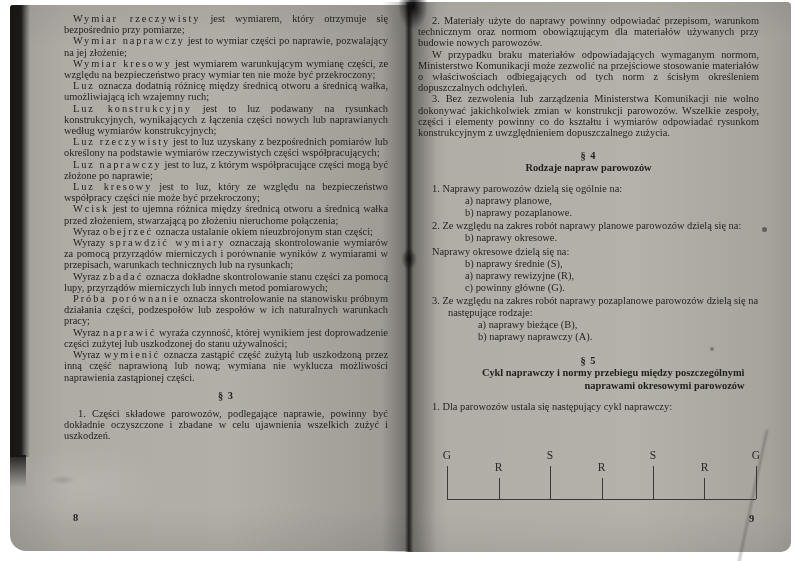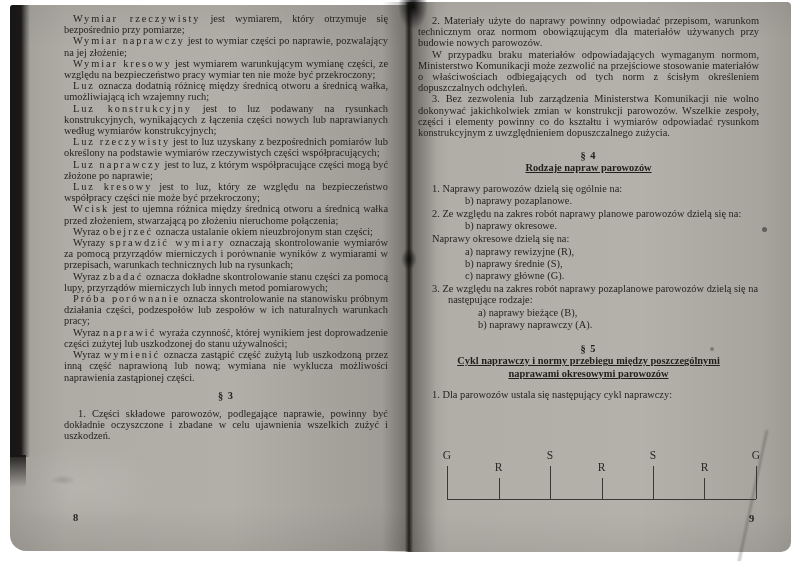--- a/index.html
+++ b/index.html
@@ -73,22 +73,22 @@
   .text-col-right{left:8px;top:13px;width:341px;}
   p{margin:0;}
   .def{text-indent:9px;}
   .term{letter-spacing:1.9px;}
   .num-para{text-indent:14px;}
   .sec{text-align:center;font-weight:bold;text-indent:0;}
   .sec3{margin:7px 0 7px;}
   .sec4{margin:12px 0 9px;}
   .sec5{margin:13px 0 9px;}
   .sec-num{letter-spacing:1px;}
-  .sec-title{margin-top:1px;text-decoration:underline;}
-  .sec-title-narrow{max-width:312px;margin:1px auto 0;line-height:12.5px;}
+  .sec-title{margin-top:1px;}
+  .sec-title-narrow{max-width:312px;margin:1px auto 0;line-height:12.5px;text-align:right;}
 
   .li{text-align:left;}
   .li-num{text-indent:14px;margin-top:2px;}
   .li-sub{margin-left:47px;margin-top:1px;}
   .li-sub2{margin-left:60px;margin-top:1px;}
   .li-plain{margin-left:14px;margin-top:2px;}
   .li-hang{padding-left:30px;text-indent:-16px;margin-top:2px;}
 
   .pagenum{position:absolute;font-size:10.5px;font-weight:bold;color:#242220;}
   .pagenum-left{left:63px;top:507px;}
@@ -160,27 +160,28 @@
       <p class="num-para">2. Materiały użyte do naprawy powinny odpowiadać przepisom, warunkom technicznym oraz normom obowiązującym dla materiałów używanych przy budowie nowych parowozów.</p>
       <p class="num-para">W przypadku braku materiałów odpowiadających wymaganym normom, Ministerstwo Komunikacji może zezwolić na przejściowe stosowanie materiałów o właściwościach odbiegających od tych norm z ścisłym określeniem dopuszczalnych odchyleń.</p>
       <p class="num-para">3. Bez zezwolenia lub zarządzenia Ministerstwa Komunikacji nie wolno dokonywać jakichkolwiek zmian w konstrukcji parowozów. Wszelkie zespoły, części i elementy powinny co do kształtu i wymiarów odpowiadać rysunkom konstrukcyjnym z uwzględnieniem dopuszczalnego zużycia.</p>
 
       <div class="sec sec4">
         <div class="sec-num">§ 4</div>
         <div class="sec-title">Rodzaje napraw parowozów</div>
       </div>
 
       <p class="li li-num">1. Naprawy parowozów dzielą się ogólnie na:</p>
+      <p class="li li-sub">a) naprawy planowe,</p>
       <p class="li li-sub">b) naprawy pozaplanowe.</p>
       <p class="li li-num">2. Ze względu na zakres robót naprawy planowe parowozów dzielą się na:</p>
       <p class="li li-sub">b) naprawy okresowe.</p>
       <p class="li li-plain">Naprawy okresowe dzielą się na:</p>
+      <p class="li li-sub">b) naprawy średnie (S),</p>
       <p class="li li-sub">a) naprawy rewizyjne (R),</p>
-      <p class="li li-sub">b) naprawy średnie (S),</p>
-      <p class="li li-sub">c) naprawy główne (G).</p>
+      <p class="li li-sub">c) powinny główne (G).</p>
       <p class="li li-hang">3. Ze względu na zakres robót naprawy pozaplanowe parowozów dzielą się na następujące rodzaje:</p>
       <p class="li li-sub2">a) naprawy bieżące (B),</p>
       <p class="li li-sub2">b) naprawy naprawczy (A).</p>
 
       <div class="sec sec5">
         <div class="sec-num">§ 5</div>
         <div class="sec-title sec-title-narrow">Cykl naprawczy i normy przebiegu między poszczególnymi naprawami okresowymi parowozów</div>
       </div>
 
       <p class="num-para">1. Dla parowozów ustala się następujący cykl naprawczy:</p>

